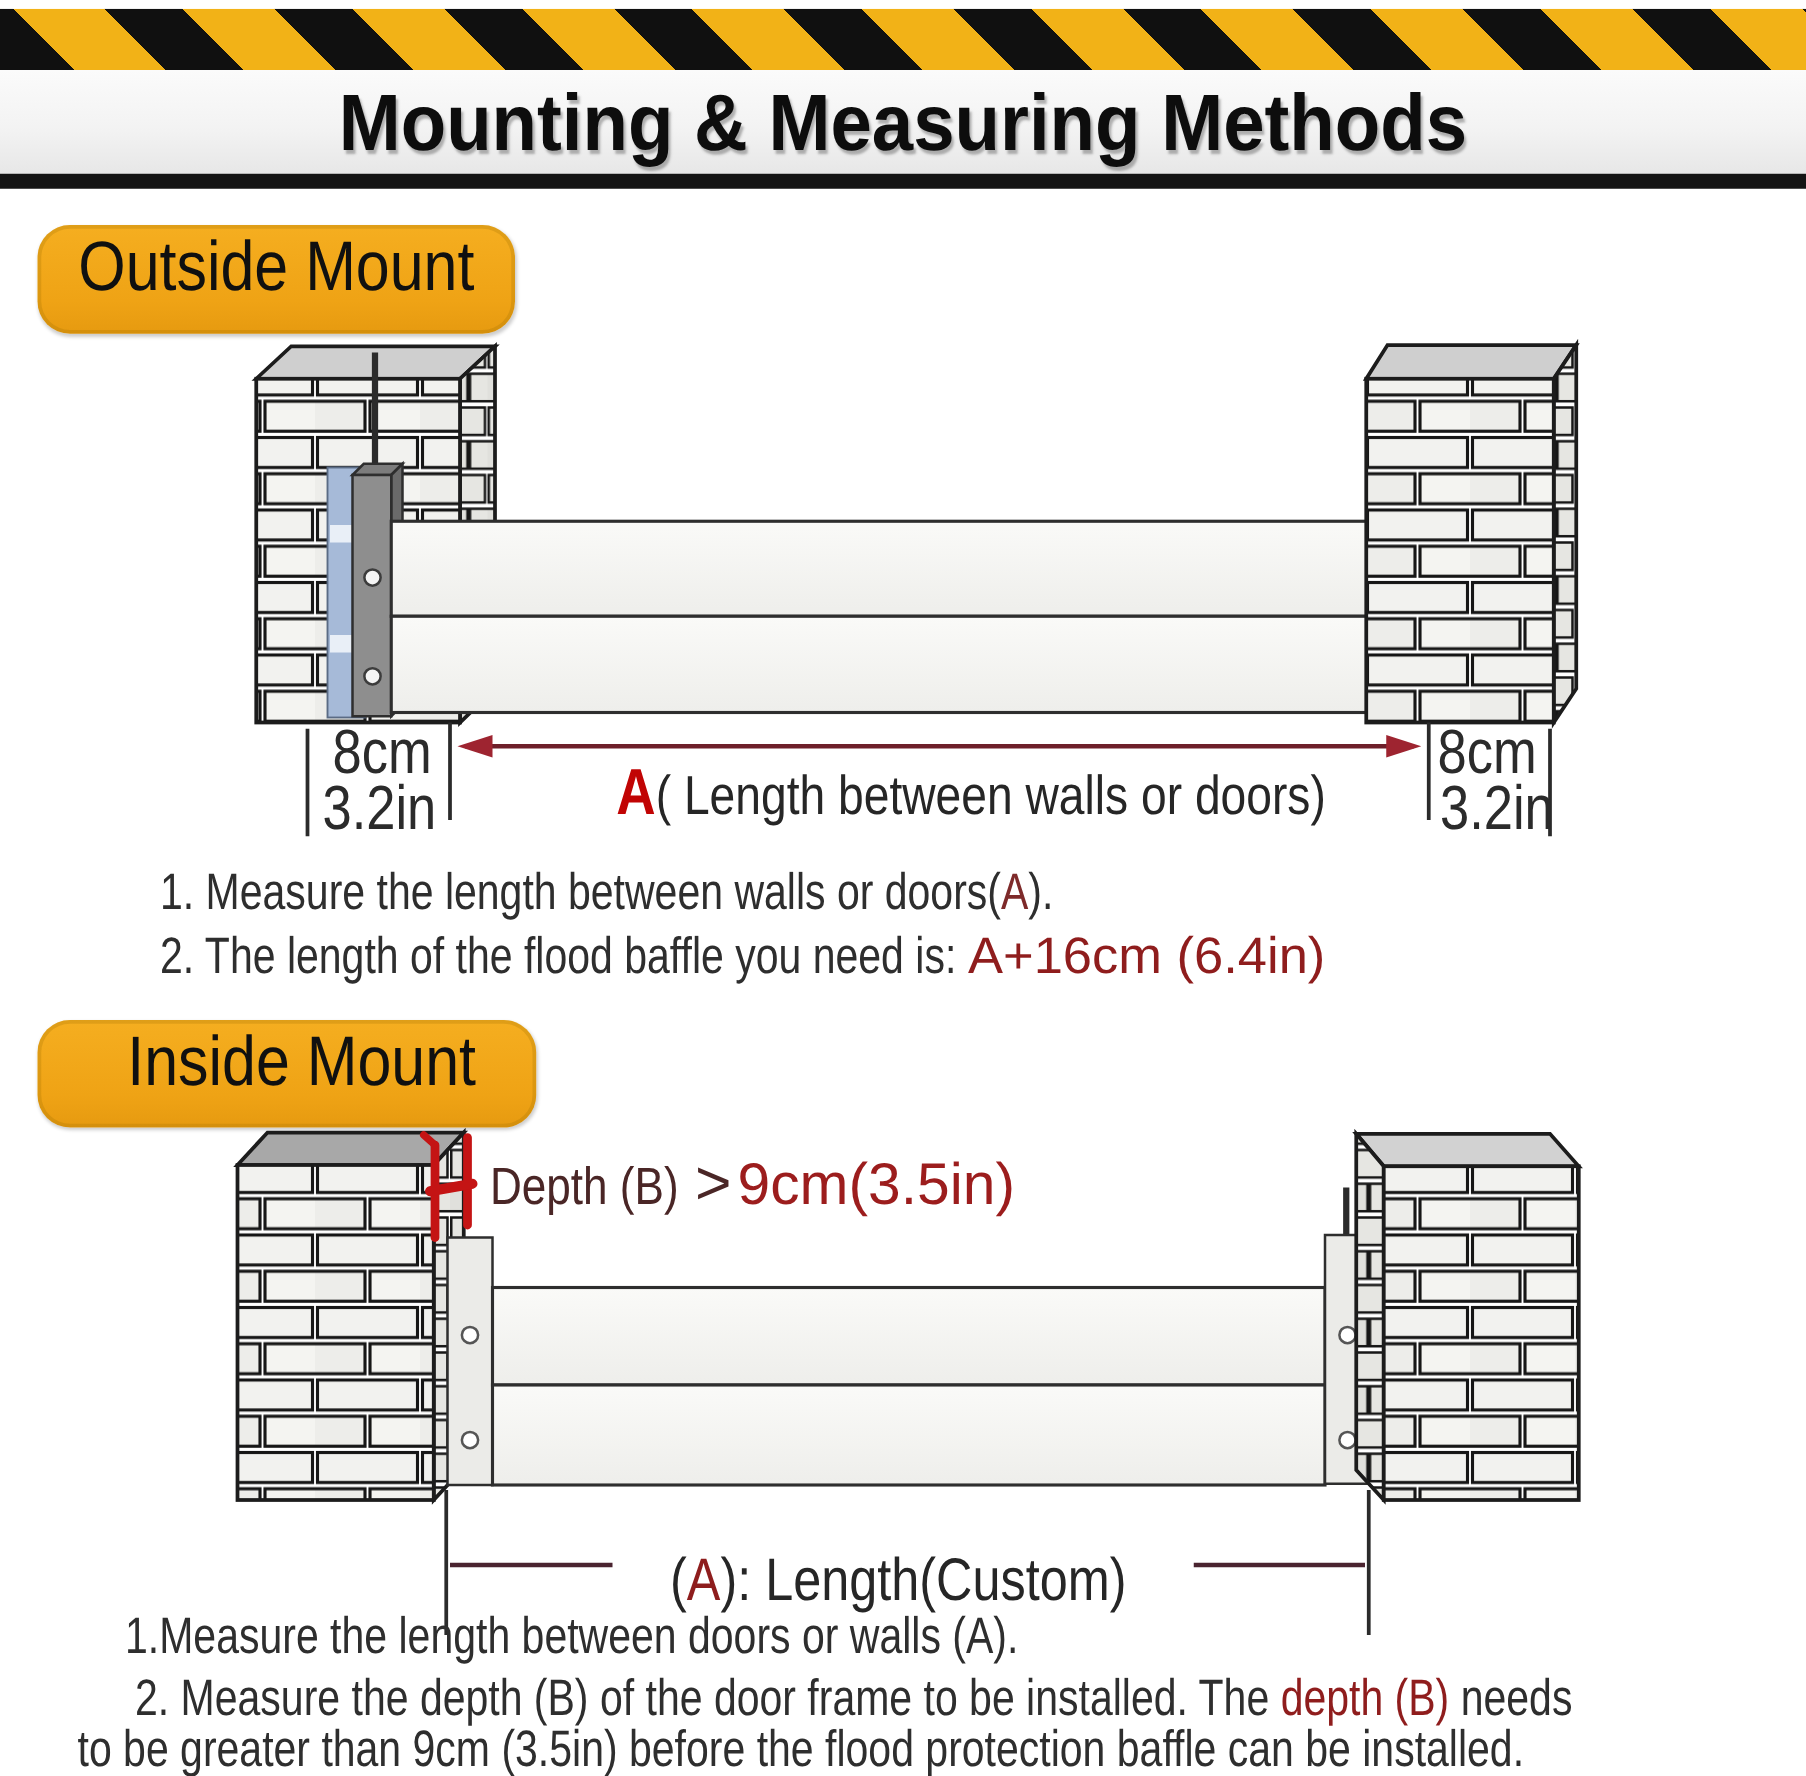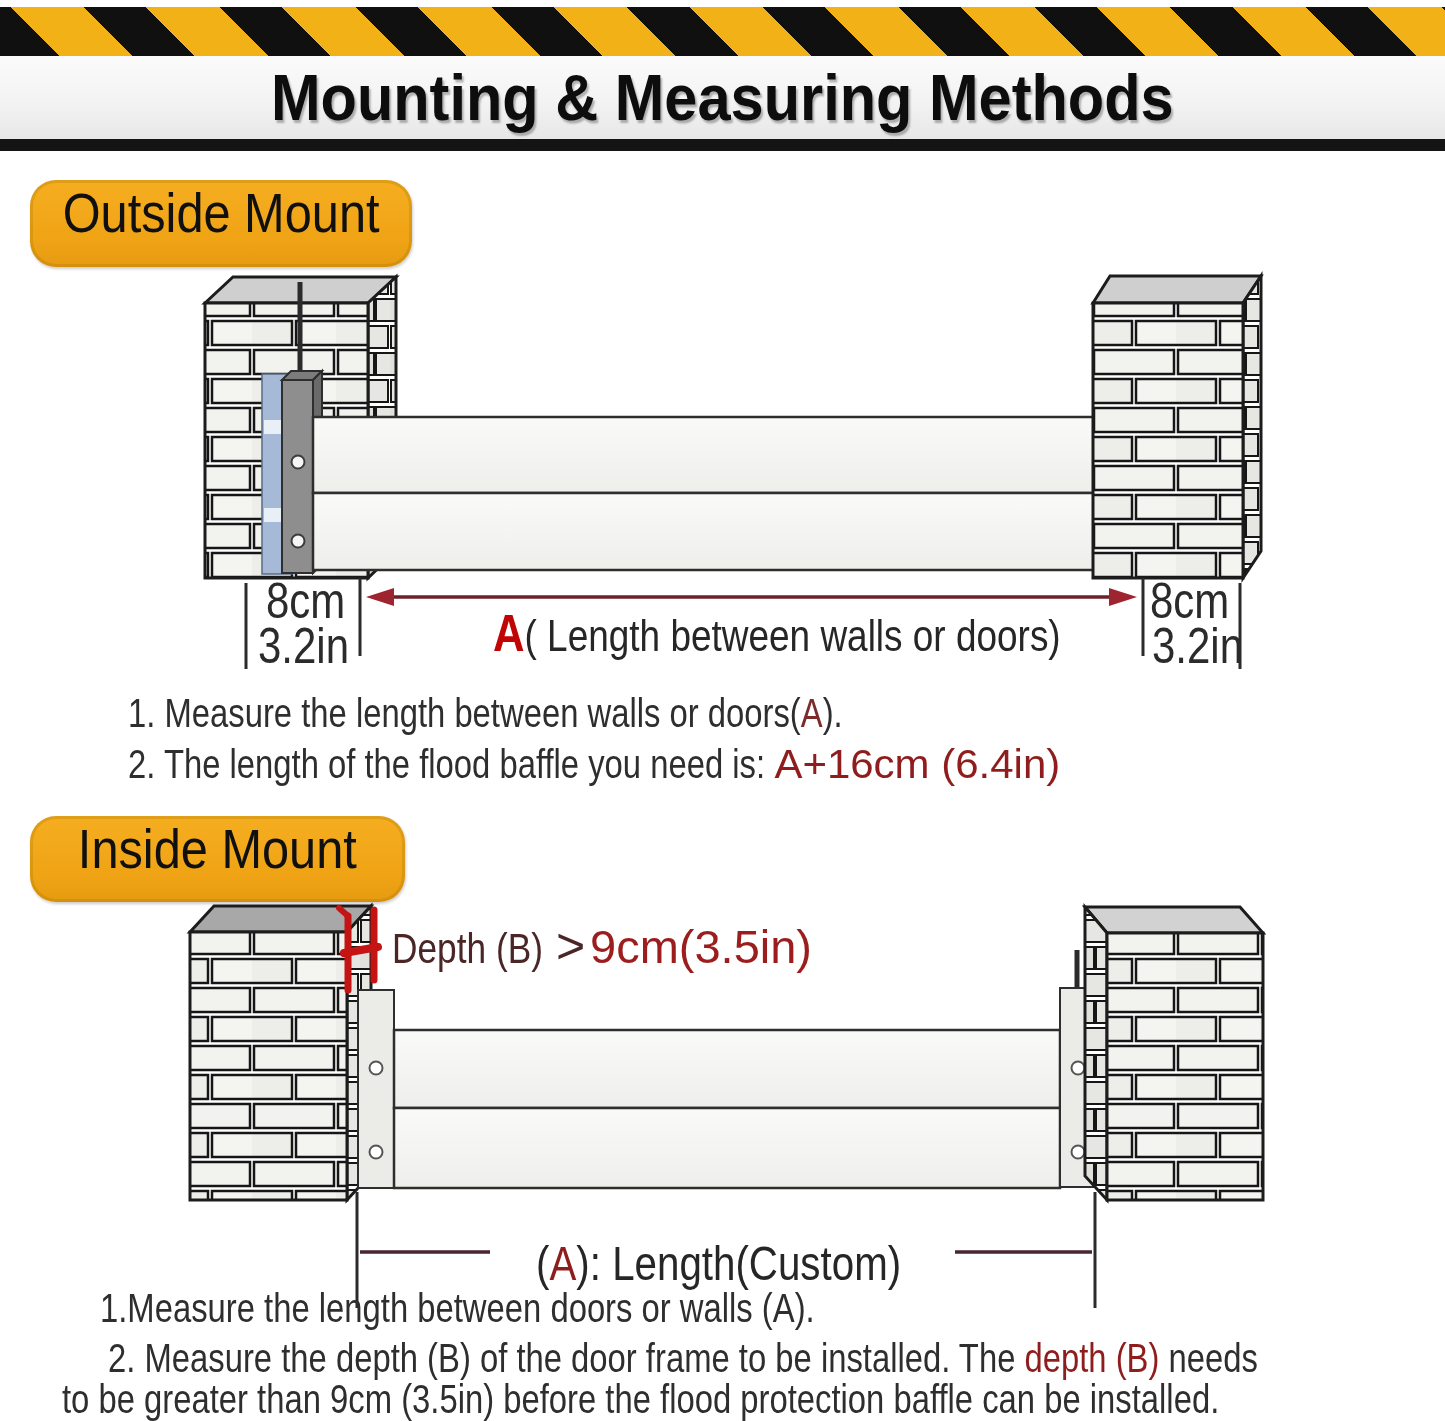--- a/index.html
+++ b/index.html
@@ -29,21 +29,21 @@
     position:absolute;border-radius:26px;
     background:linear-gradient(180deg,#F5AE20 0%,#EFA315 70%,#E69A10 100%);
     box-shadow:inset 0 0 0 3px rgba(160,110,0,0.25), 1px 2px 3px rgba(0,0,0,0.2);
     display:flex;align-items:flex-start;justify-content:center;
   }
   .badge span{
     font-size:56px;color:#101010;white-space:nowrap;
     transform:scaleX(0.87);transform-origin:50% 50%;
   }
   .badge-outside{left:30px;top:180px;width:382px;height:87px;}
-  .badge-inside{left:30px;top:816px;width:375px;height:86px;}
+  .badge-inside{left:30px;top:816px;width:375px;height:86px;padding-left:24px;}
   
   .diag{position:absolute;left:0;}
   svg text{font-family:"Liberation Sans","DejaVu Sans",sans-serif;}
   
   .step{
     position:absolute;font-size:41px;color:#2e2e2e;white-space:nowrap;
     transform:scaleX(0.80);transform-origin:0 0;line-height:1.1;
   }
   .em-red{color:#8F1D1D;}
   .em-soft{color:#7E2A2A;}

